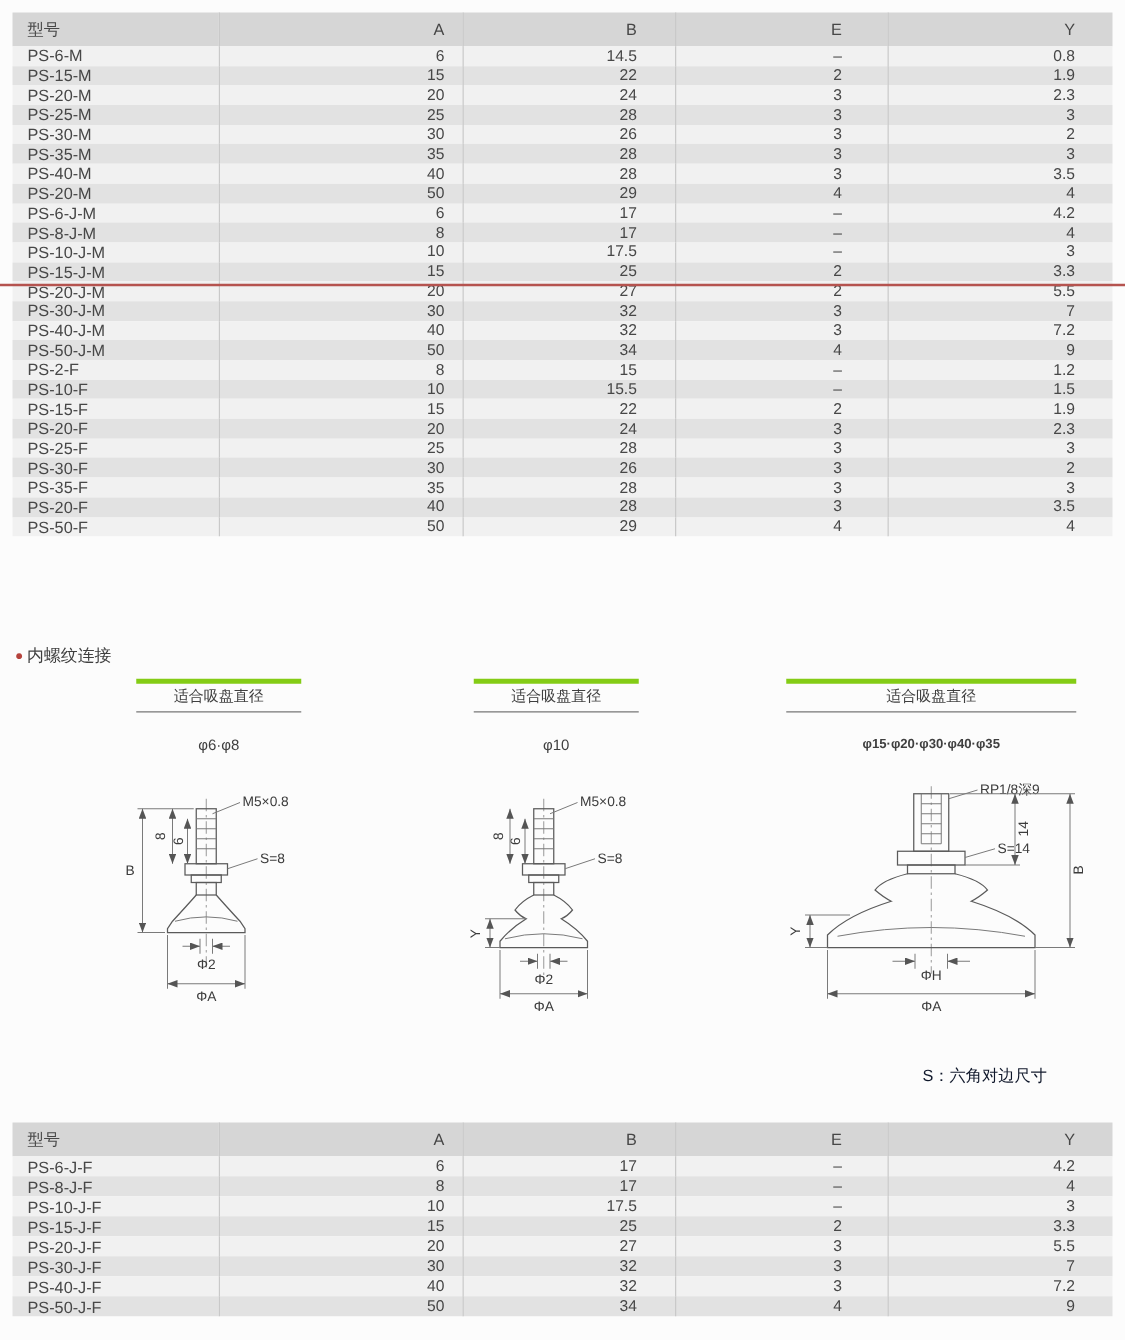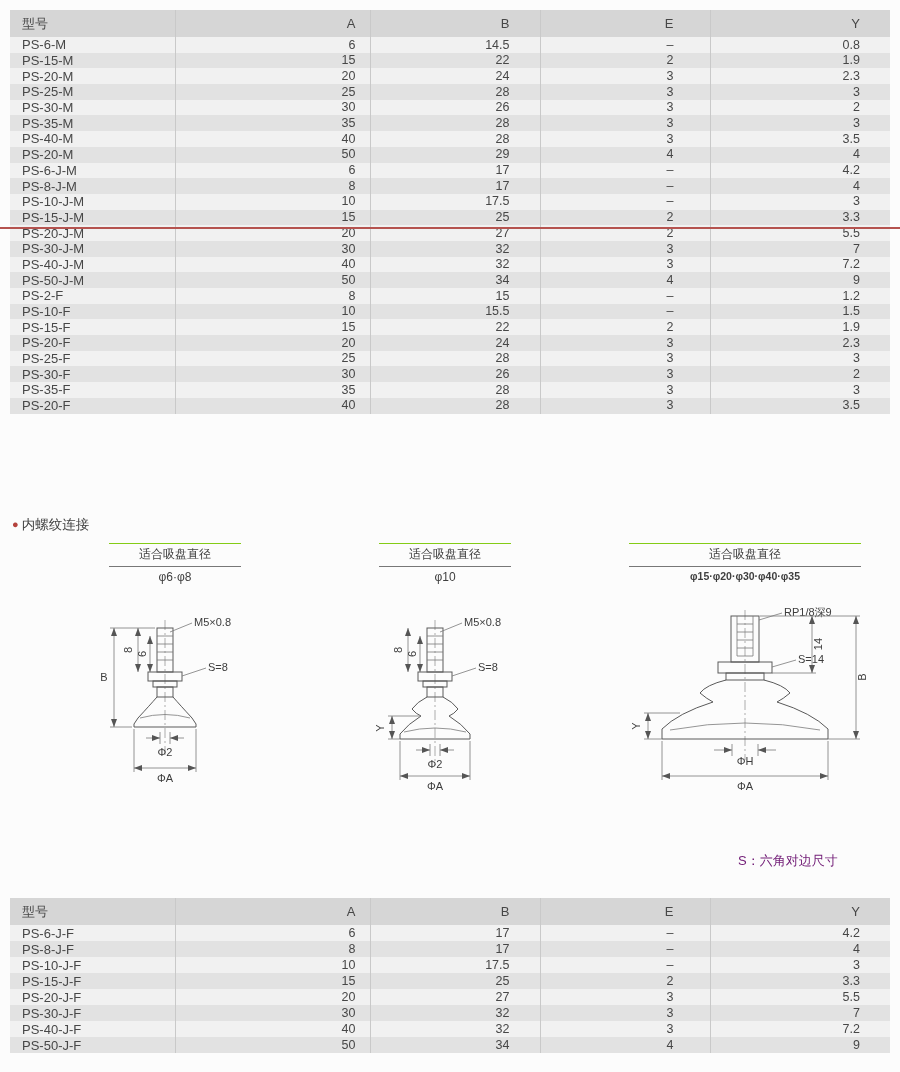--- a/index.html
+++ b/index.html
@@ -38,31 +38,31 @@
   .section-head .bullet { color: #b5433d; font-size: 11px; vertical-align: 1px; margin-right: 3px; }
 
   
   .diag { position: absolute; top: 543px; }
   .d1 { left: 60px;  width: 230px; }
   .d2 { left: 330px; width: 230px; }
   .d3 { left: 600px; width: 290px; }
   .diag-head { margin: 0 auto; text-align: center; color: #3f3f3f; }
   .d1 .diag-head, .d2 .diag-head { width: 132px; }
   .d3 .diag-head { width: 232px; }
-  .diag-title { border-top: 1px solid #84cc16; border-bottom: 1px solid #777; font-size: 12px; padding: 2px 0 3px; }
-  .diag-sub { font-size: 12px; padding: 3px 0 2px; }
+  .diag-title { border-top: 4px solid #84cc16; border-bottom: 1px solid #777; font-size: 12px; padding: 2px 0 3px; }
+  .diag-sub { font-size: 12px; padding: 3px 0 2px; margin-top: 16px; }
   .d3 .diag-sub { font-size: 10.5px; font-weight: bold; }
   svg.draw { display: block; margin-top: 6px; }
   .ln   { stroke: #5a5a5a; stroke-width: 1; fill: none; }
   .thin { stroke: #7a7a7a; stroke-width: 0.8; fill: none; }
   .cl   { stroke: #8a8a8a; stroke-width: 0.7; fill: none; stroke-dasharray: 10 3 2 3; }
   .lbl  { font-size: 11px; fill: #3c3c3c; font-family: "Liberation Sans", sans-serif; }
 
   
-  .note { position: absolute; left: 738px; top: 852px; font-size: 13px; color: #701a75; }
+  .note { position: absolute; left: 738px; top: 852px; font-size: 13px; color: #0f172a; }
 </style>
 </head>
 <body>
 
 <div class="page">
 
   <div class="tbl-wrap top">
     <table class="spec">
       <colgroup>
         <col style="width:165px">
@@ -241,20 +241,27 @@
             <td>28</td>
             <td>3</td>
             <td>3</td>
           </tr>
           <tr>
             <td>PS-20-F</td>
             <td>40</td>
             <td>28</td>
             <td>3</td>
             <td>3.5</td>
+          </tr>
+          <tr>
+            <td>PS-50-F</td>
+            <td>50</td>
+            <td>29</td>
+            <td>4</td>
+            <td>4</td>
           </tr>
         </tbody>
     </table>
   </div>
 
   <div class="red-line"></div>
 
   <div class="section-head">
     <span class="bullet">●</span><span>内螺纹连接</span>
   </div>

